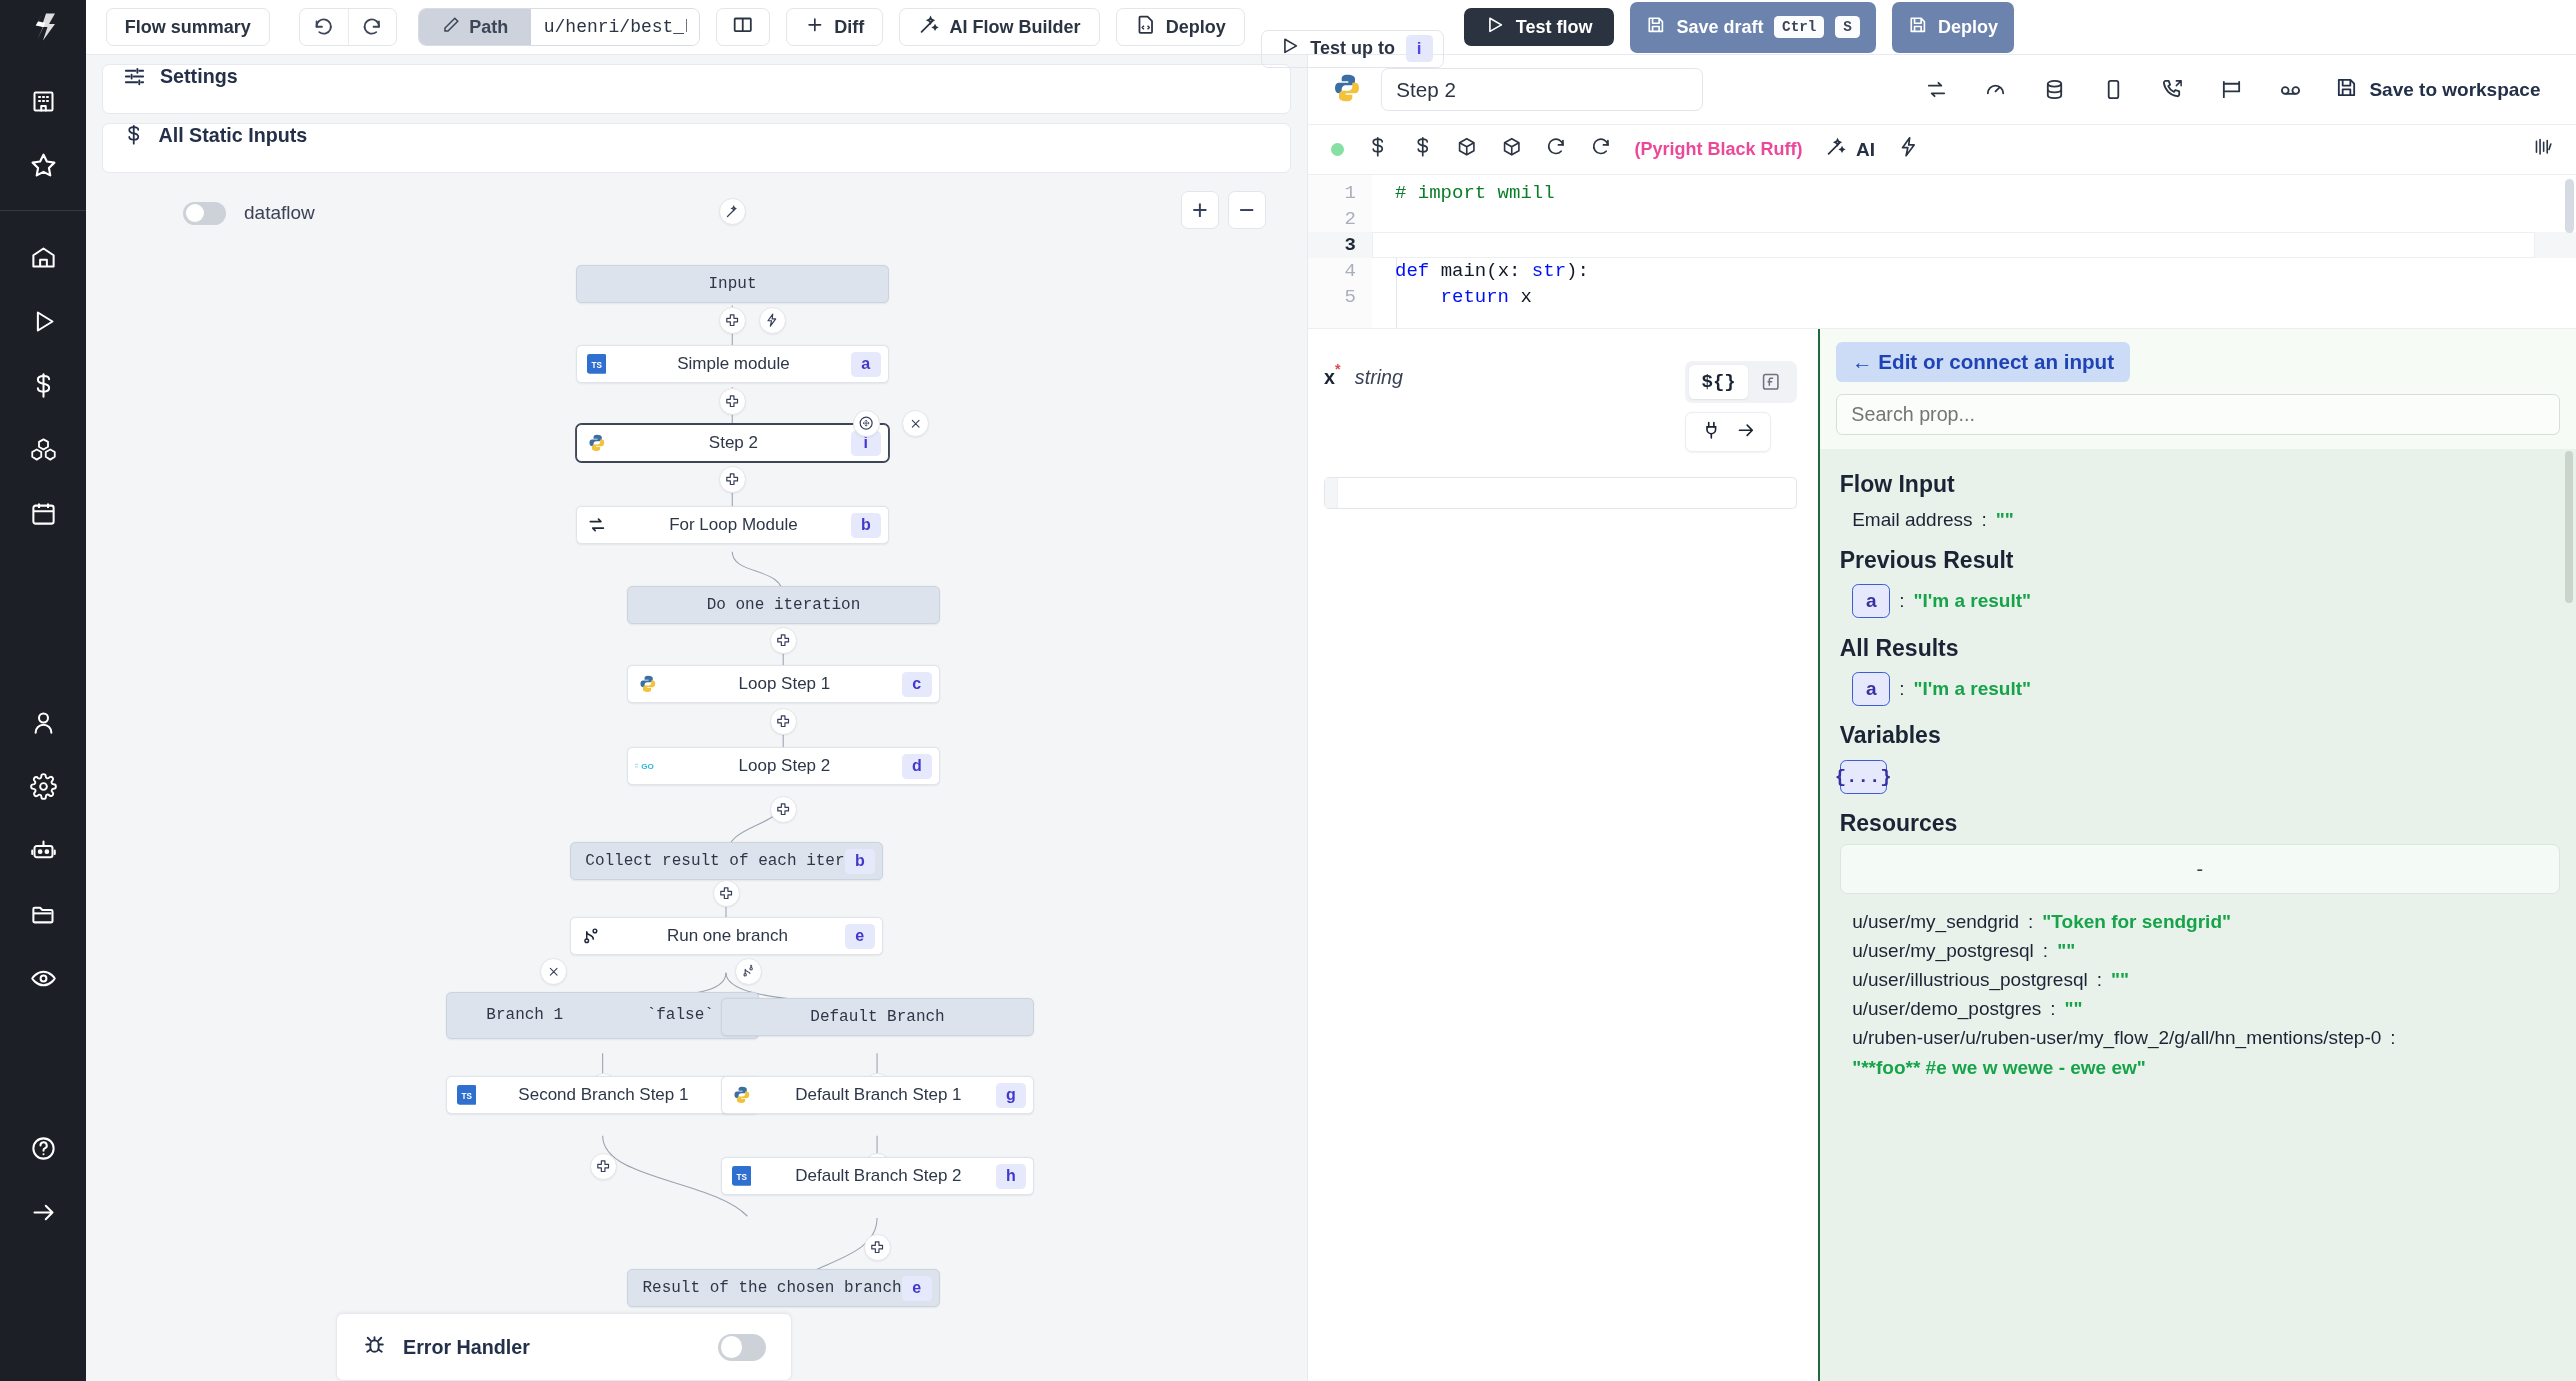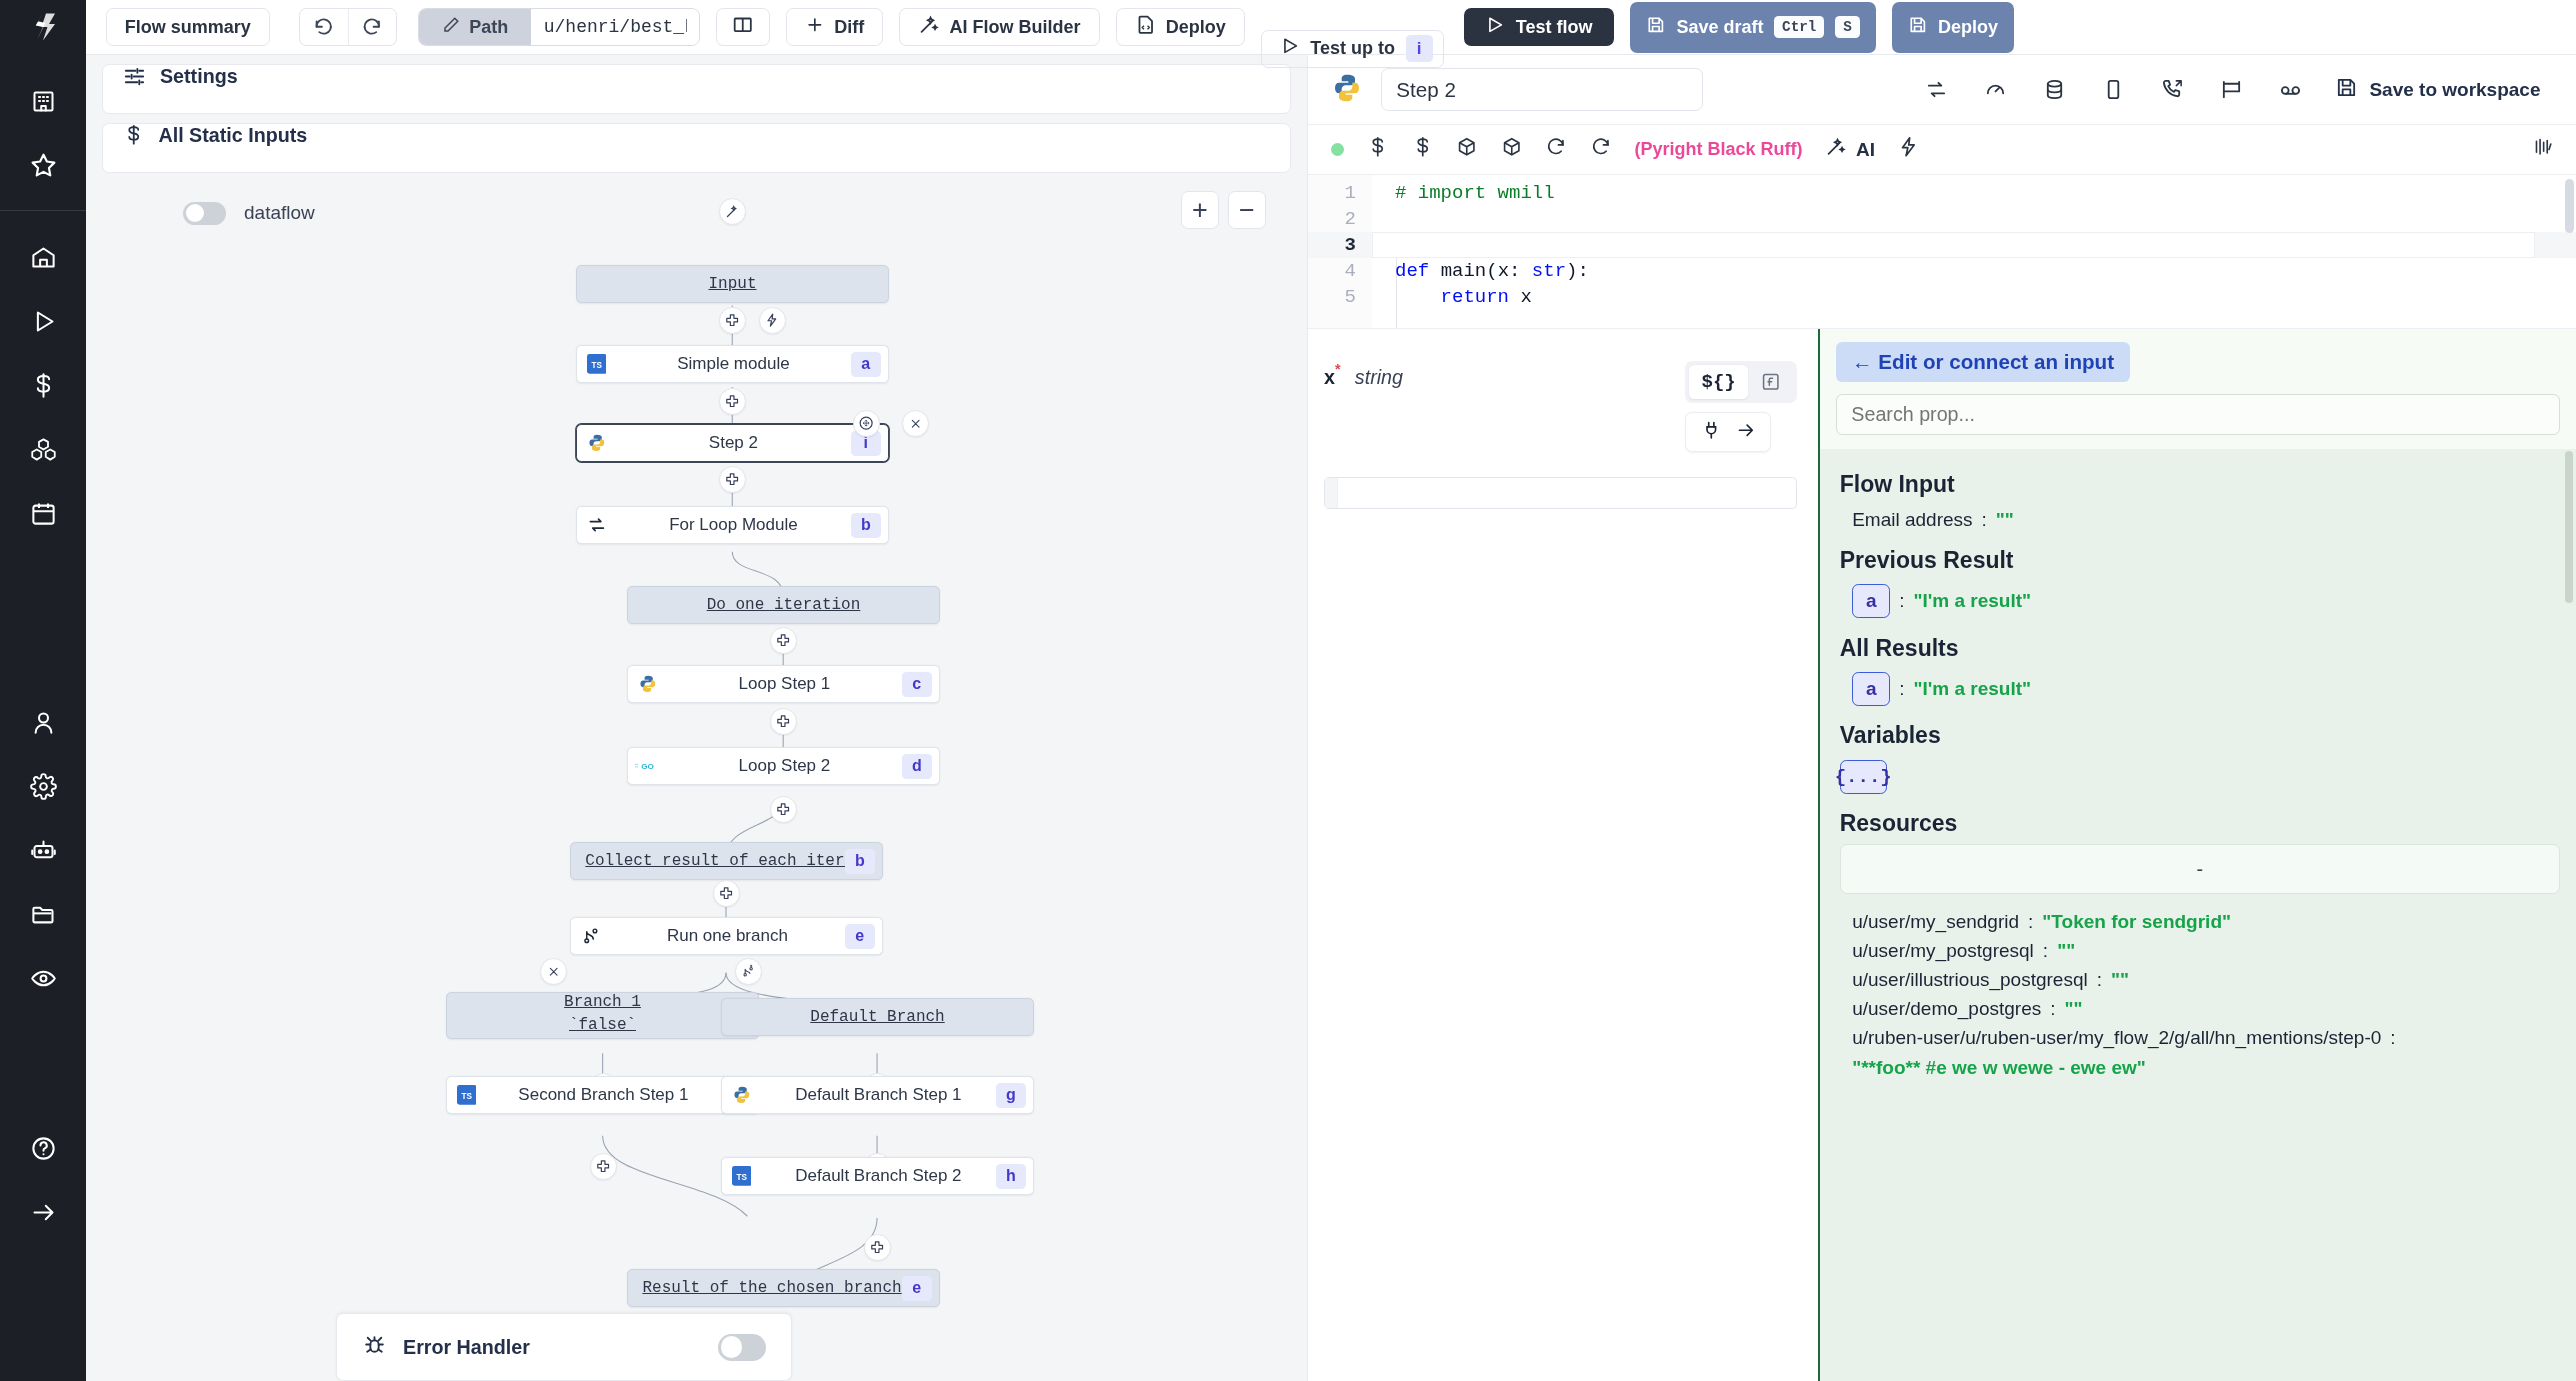--- a/index.html
+++ b/index.html
@@ -117,21 +117,21 @@
     position: absolute; height: 38px; border-radius: 5.4px;
     display:flex; align-items:center; background:#fff;
     border:0.9px solid #dfe3ea; box-shadow: 0 0.9px 1.8px rgba(16,24,40,.07);
     font-size: 17px; color:#2e3748;
   }
   .node.gray { background:#dde3ec; border-color:#cbd3de; }
   .node.gray.tall { height: 43px; }
   .node.selected { border: 1.8px solid #3c4657; box-shadow: 0 0 0 0.9px #3c4657; }
   .node .nico { width: 39px; display:flex; align-items:center; justify-content:center; flex-shrink:0; }
   .node .nlbl { flex:1; text-align:center; white-space:nowrap; overflow:hidden; }
-  .node .nlbl.mono { font-family:"Liberation Mono", monospace; font-size:16px;text-decoration:underline; }
+  .node .nlbl.mono { font-family:"Liberation Mono", monospace; font-size:16px; }
   .node .nbadge {
     width:30px;height:25px;margin-right:7.2px;border-radius:4.5px;background:#e6e9fb;color:#4338ca;
     display:flex;align-items:center;justify-content:center;font-size:16px;font-weight:700;flex-shrink:0;
   }
   .node.gray .nbadge { background:#e6e9fb; }
   .node .npad { width:39px; flex-shrink:0; }
 
   .hdot {
     position:absolute; width:27px; height:27px; border-radius:50%; background:#fff;
     border:0.9px solid #e2e5eb; display:flex; align-items:center; justify-content:center;
@@ -696,21 +696,21 @@
         </div>
         <div class="hdot" style="left:649px; top:776px;">
           <svg width="14.3" height="14.3" viewBox="0 0 24 24" fill="none" stroke="#37405a" stroke-width="1.8" stroke-linecap="round" stroke-linejoin="round">
               <circle cx="7" cy="18" r="2"></circle>
               <circle cx="17" cy="8" r="2"></circle>
               <path d="M7 16V9M7 9c0 5 8 3 8 7"></path>
               <path d="M17 2v2.5M15.8 3.2h2.4" stroke-width="1.6"></path>
             </svg>
         </div>
 
-        <div class="node gray tall" style="left:360px; top:810px; width:313px; flex-direction:column; justify-content:flex-start; height:47px;">
+        <div class="node gray tall" style="left:360px; top:810px; width:313px; flex-direction:row; justify-content:flex-start; height:47px;">
           <span class="nlbl mono" style="line-height:1.15">Branch 1</span>
           <span class="nlbl mono" style="line-height:1.15">`false`</span>
         </div>
 
         <div class="node gray" style="left:635px; top:816px; width:313px;">
           <span class="npad"></span>
           <span class="nlbl mono">Default Branch</span>
           <span class="npad"></span>
         </div>
 

